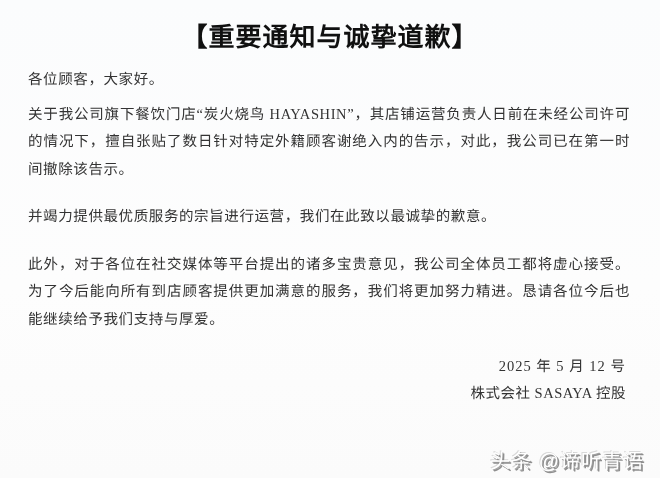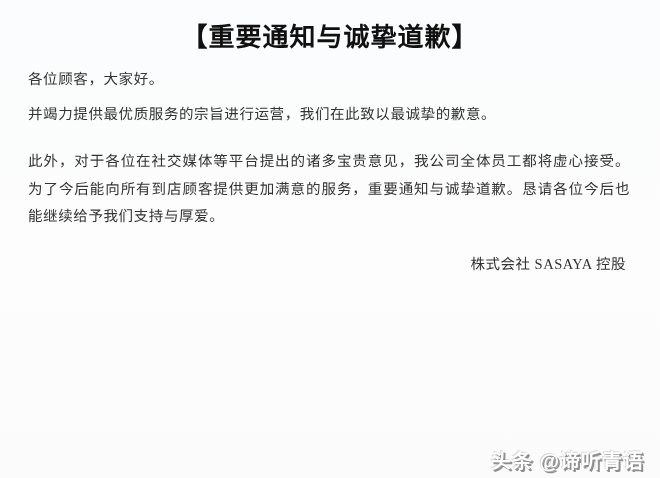--- a/index.html
+++ b/index.html
@@ -51,43 +51,45 @@
   }
   .doc-footer .sig {
     letter-spacing: 0.5px;
   }
   .watermark {
     position: absolute;
     right: 16px;
     bottom: 4px;
     font-family: "Liberation Sans", "DejaVu Sans", sans-serif;
     font-size: 20px;
-    font-weight: 700;
+    font-weight: 400;
     letter-spacing: 1px;
     color: #ffffff;
     text-shadow:
       2px 2px 0 #8f8f8f,
       1px 1px 0 #a8a8a8,
       -1px -1px 0 #d9d9d9;
     user-select: none;
     pointer-events: none;
   }
 </style>
 </head>
 <body>
 
 <div class="page">
 
   <h1 class="doc-title">【重要通知与诚挚道歉】</h1>
 
   <div class="doc-body">
     <p class="greeting">各位顾客，大家好。</p>
+    <p>关于我公司旗下餐饮门店“炭火烧鸟 HAYASHIN”，其店铺运营负责人日前在未经公司许可的情况下，擅自张贴了数日针对特定外籍顾客谢绝入内的告示，对此，我公司已在第一时间撤除该告示。</p>
     <p>并竭力提供最优质服务的宗旨进行运营，我们在此致以最诚挚的歉意。</p>
-    <p>此外，对于各位在社交媒体等平台提出的诸多宝贵意见，我公司全体员工都将虚心接受。为了今后能向所有到店顾客提供更加满意的服务，重要通知与诚挚道歉。恳请各位今后也能继续给予我们支持与厚爱。</p>
+    <p>此外，对于各位在社交媒体等平台提出的诸多宝贵意见，我公司全体员工都将虚心接受。为了今后能向所有到店顾客提供更加满意的服务，我们将更加努力精进。恳请各位今后也能继续给予我们支持与厚爱。</p>
   </div>
 
   <div class="doc-footer">
+    <div class="date">2025 年 5 月 12 号</div>
     <div class="sig">株式会社 SASAYA 控股</div>
   </div>
 
   <div class="watermark">头条 @谛听青语</div>
 
 </div>
 
 </body></html>

